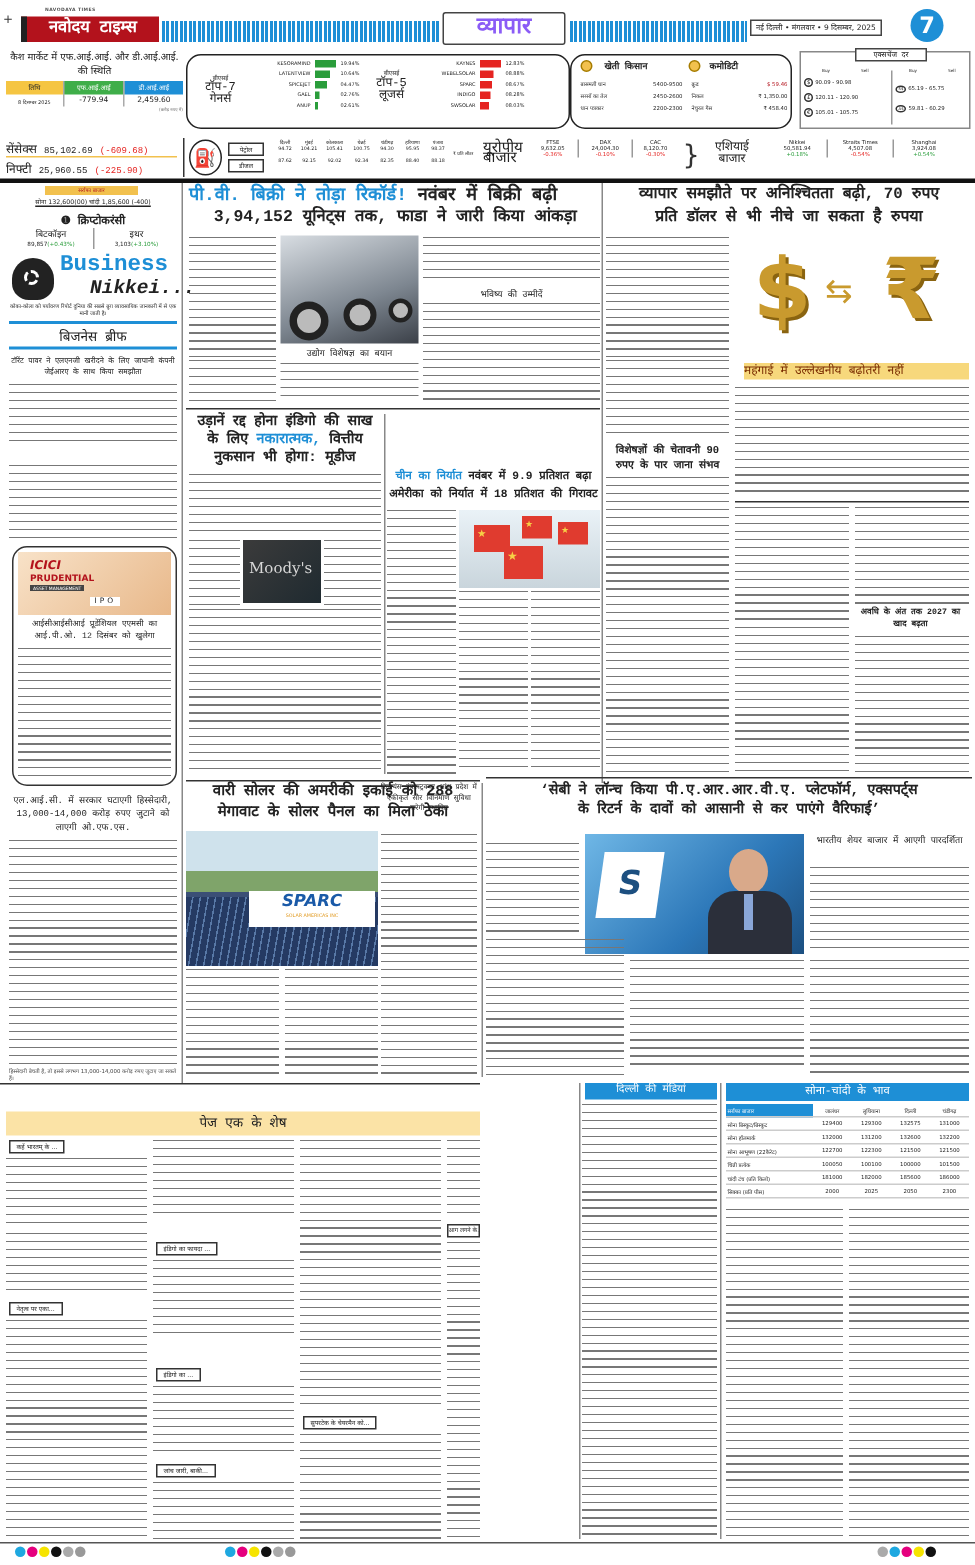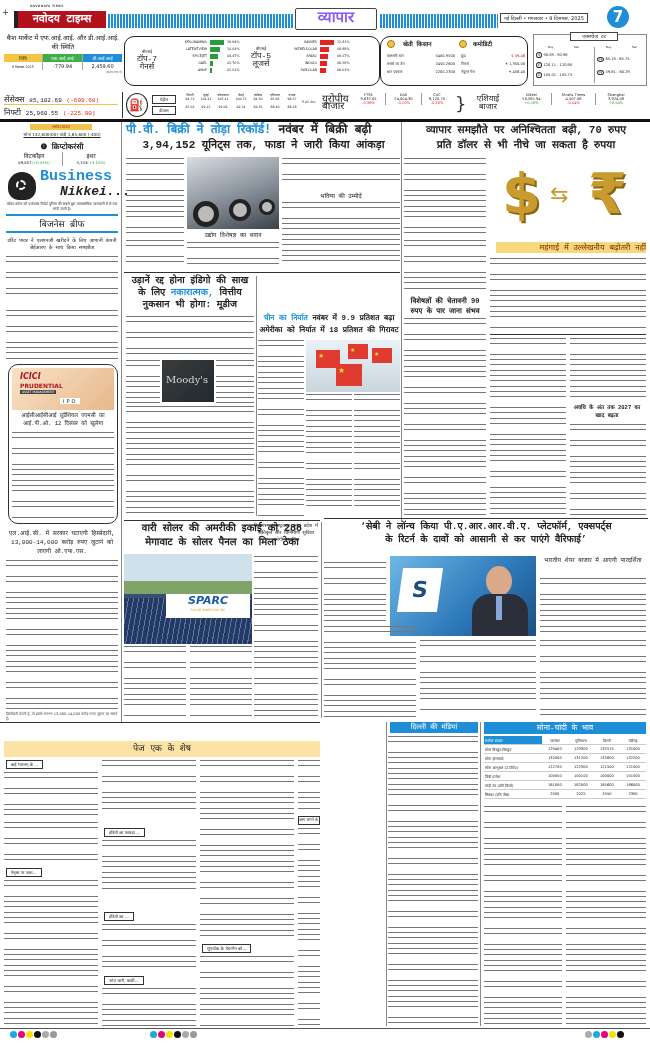--- a/index.html
+++ b/index.html
@@ -329,21 +329,21 @@
 <div class="abs col-rule" style="left:401px;top:122px;height:400px"></div>
 
 <div class="abs serif hl" style="left:404px;top:124px;width:244px;font-size:10.5px;text-align:center">व्यापार समझौते पर अनिश्चितता बढ़ी, 70 रुपए</div>
 <div class="abs serif hl" style="left:404px;top:139px;width:244px;font-size:10.5px;text-align:center">प्रति डॉलर से भी नीचे जा सकता है रुपया</div>
 <div class="abs txt greytxt" style="left:404px;top:158px;width:82px;height:80px"></div>
 <div class="abs" style="left:490px;top:158px;width:156px;height:78px;background:#fff">
   <div style="position:absolute;left:12px;top:4px;font-size:56px;font-weight:bold;color:#c99a2e;line-height:64px;text-shadow:2px 2px 0 #8a6410">$</div>
   <div style="position:absolute;left:60px;top:24px;font-size:22px;color:#c99a2e">⇆</div>
   <div style="position:absolute;left:98px;top:4px;font-size:56px;font-weight:bold;color:#c99a2e;line-height:64px;text-shadow:2px 2px 0 #8a6410">₹</div>
 </div>
-<div class="abs serif" style="left:496px;top:242px;width:150px;height:11px;background:#f7d87c;font-size:8px;text-align:right;color:#7a2c00;line-height:11px">महंगाई में उल्लेखनीय बढ़ोतरी नहीं</div>
+<div class="abs serif" style="left:496px;top:242px;width:150px;height:11px;background:#f7d87c;font-size:8px;text-align:left;color:#7a2c00;line-height:11px">महंगाई में उल्लेखनीय बढ़ोतरी नहीं</div>
 <div class="abs txt greytxt" style="left:404px;top:240px;width:82px;height:50px"></div>
 <div class="abs txt greytxt" style="left:490px;top:258px;width:156px;height:72px"></div>
 <div class="abs serif" style="left:404px;top:296px;width:82px;font-size:7px;text-align:center;line-height:10px;font-weight:bold">विशेषज्ञों की चेतावनी 90 रुपए के पार जाना संभव</div>
 <div class="abs txt greytxt" style="left:404px;top:318px;width:82px;height:86px"></div>
 <div class="abs" style="left:490px;top:334px;width:156px;height:1px;background:#333"></div>
 <div class="abs txt greytxt" style="left:490px;top:338px;width:76px;height:76px"></div>
 <div class="abs txt greytxt" style="left:570px;top:338px;width:76px;height:66px"></div>
 <div class="abs serif" style="left:568px;top:404px;width:78px;font-size:5.5px;text-align:center;line-height:8px;font-weight:bold">अवधि के अंत तक 2027 का खाद बढ़ता</div>
 <div class="abs txt greytxt" style="left:404px;top:408px;width:82px;height:108px"></div>
 <div class="abs txt greytxt" style="left:490px;top:418px;width:76px;height:98px"></div>

